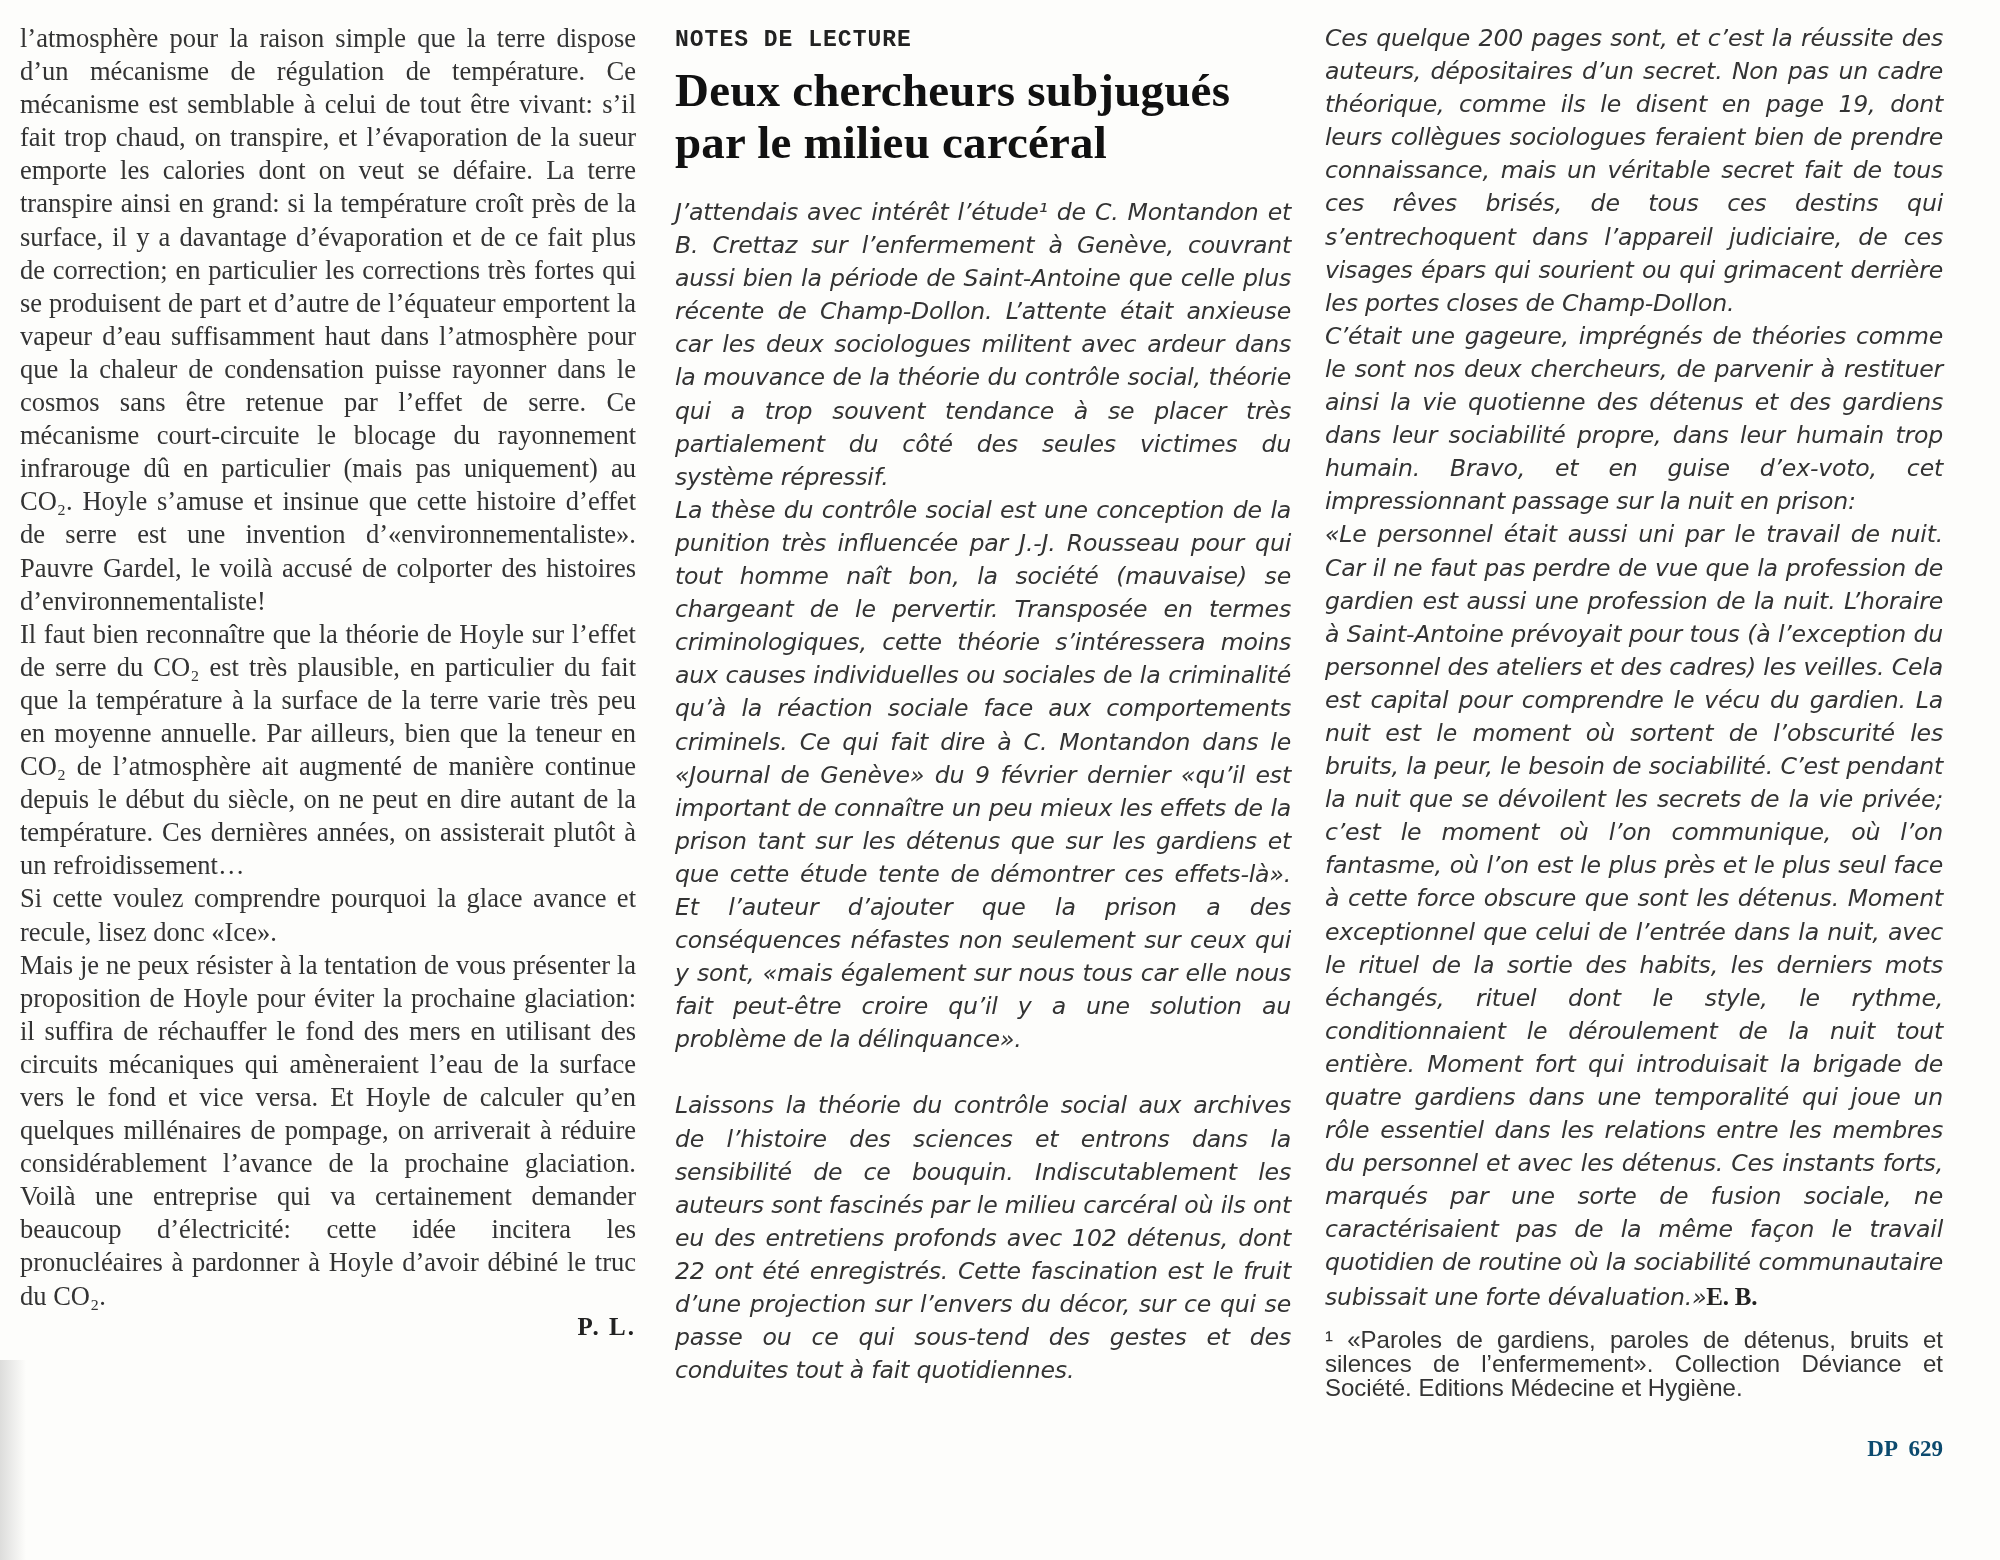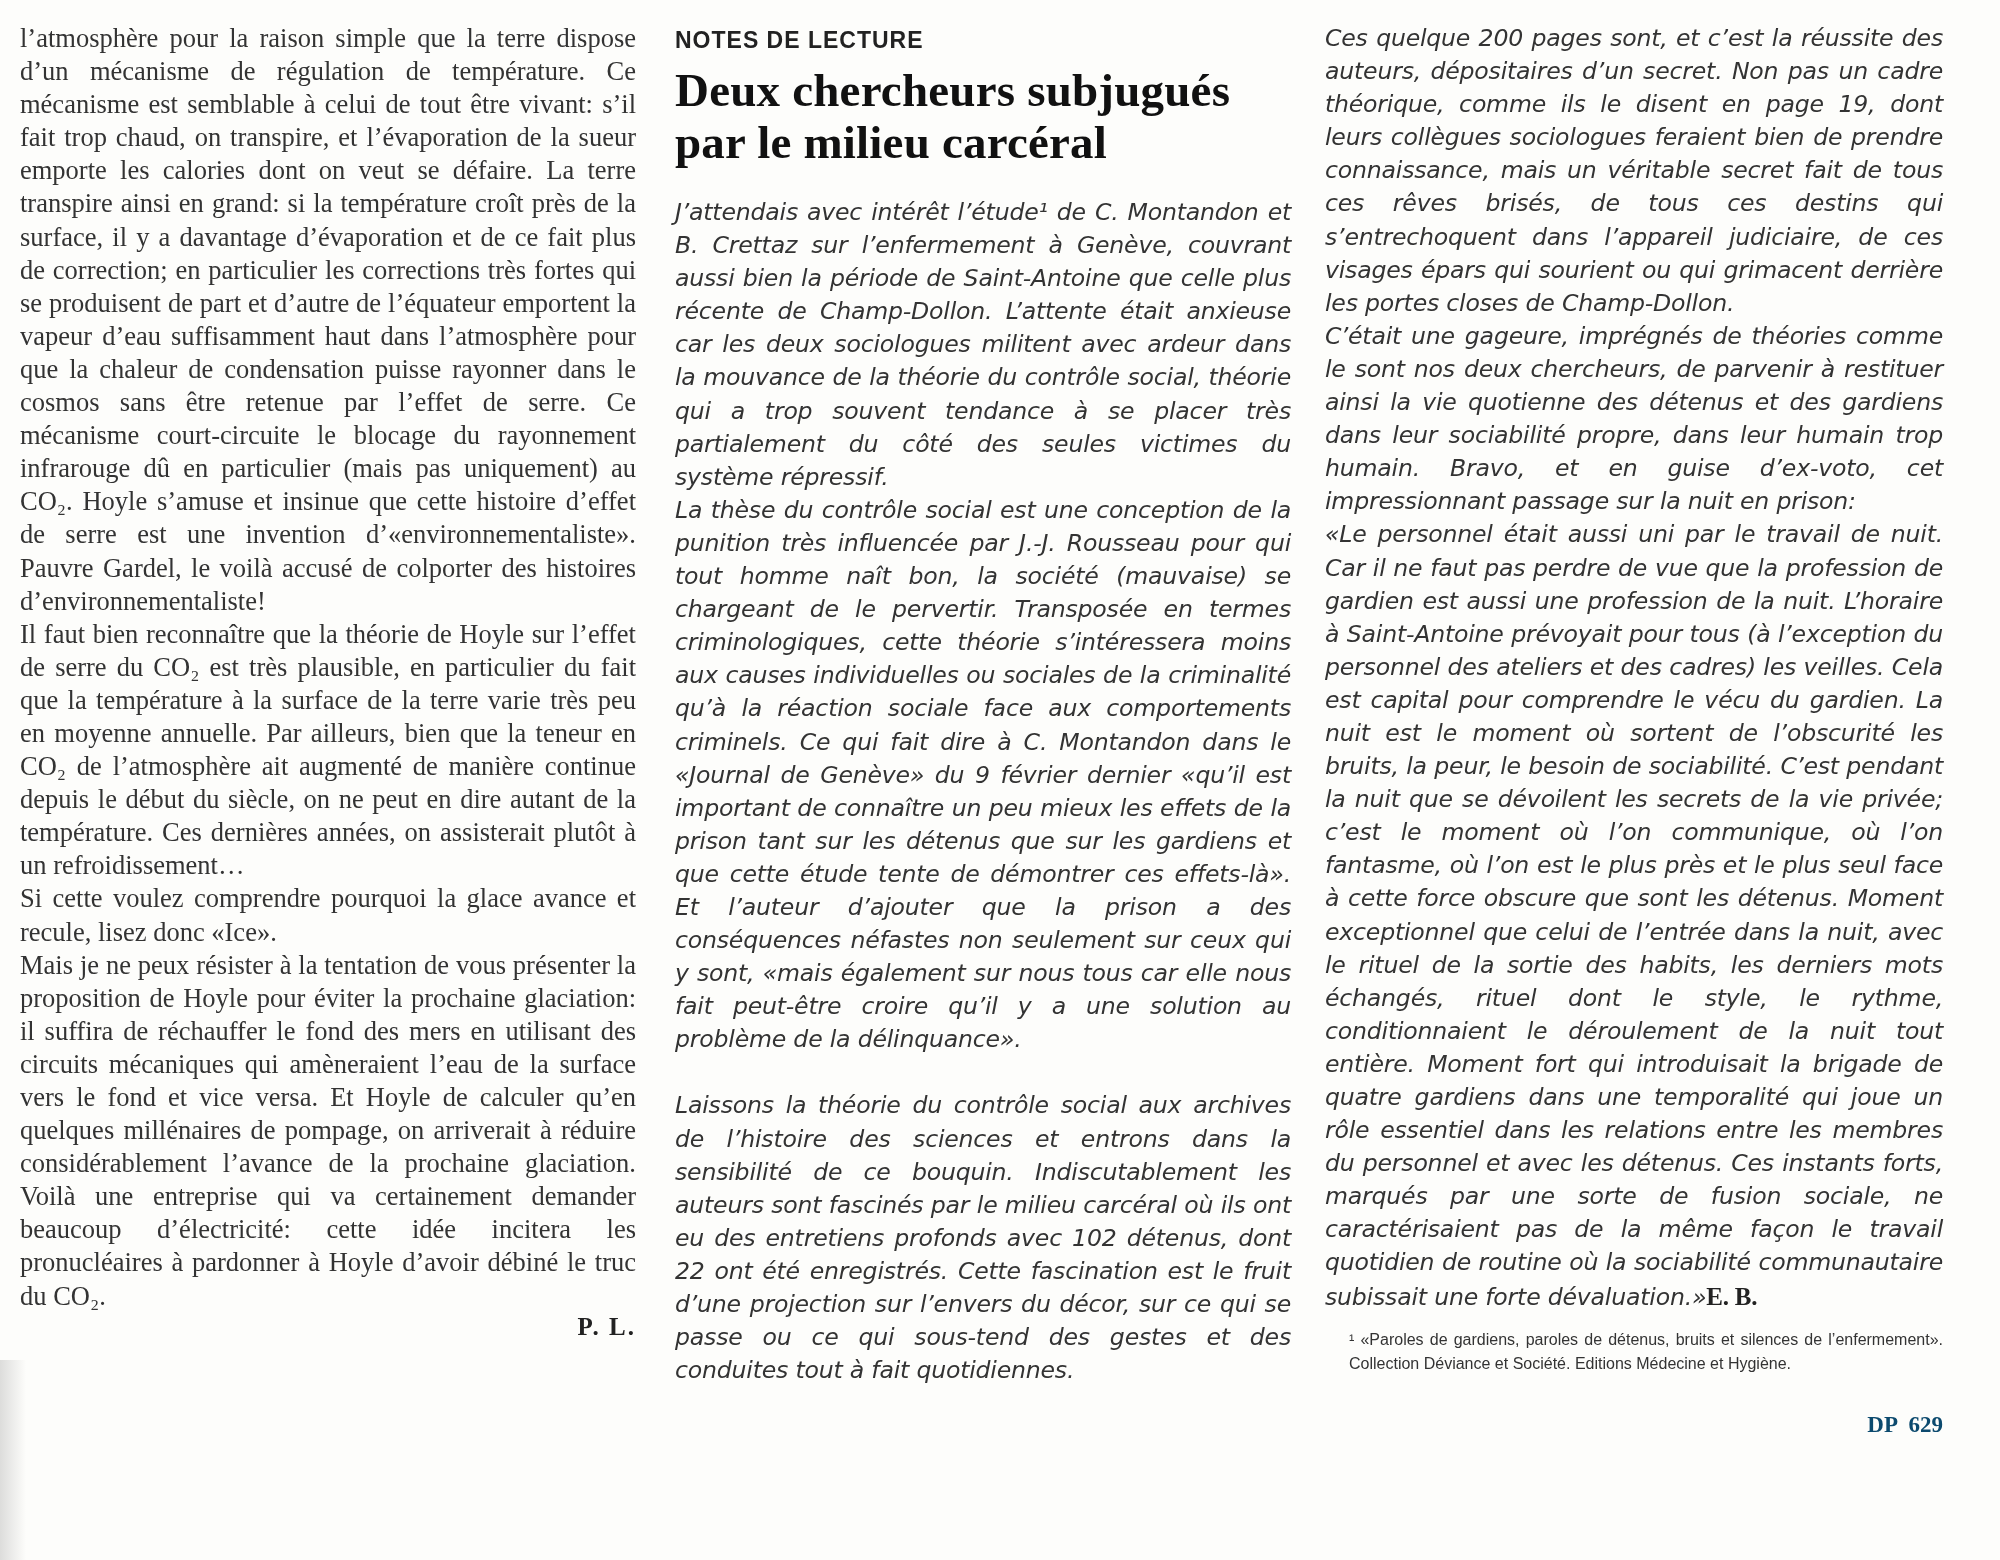--- a/index.html
+++ b/index.html
@@ -18,39 +18,39 @@
   .col-left { left: 20px; width: 616px; }
   .col-mid { left: 675px; width: 616px; }
   .col-right { left: 1325px; width: 618px; }
   p {
     margin: 0; text-align: justify;
     font-size: 26.5px; line-height: 33.1px;
   }
   .roman p { font-family: "Liberation Serif", serif; color: #333; }
   .ital p { font-family: "DejaVu Sans", sans-serif; font-style: italic; font-size: 23.6px; line-height: 33.1px; color: #333; letter-spacing: -0.2px; }
   .kicker {
-    font-family: Liberation Sans, sans-serif; font-weight: bold;
+    font-family: Liberation Mono, monospace; font-weight: bold;
     font-size: 23px; letter-spacing: 1px; color: #222;
     margin-top: 2px; height: 32px; line-height: 32px;
   }
   .headline {
     font-family: "Liberation Serif", serif; font-weight: bold;
     font-size: 47px; line-height: 52px; color: #111;
     margin: 8px 0 28px 0; letter-spacing: 0.2px;
   }
   .gap { height: 33px; }
   .sig {
     font-family: "Liberation Serif", serif; font-weight: bold;
     text-align: right; font-size: 25px; color: #222;
     letter-spacing: 2px;
   }
   .inline-sig { font-family: "Liberation Serif", serif; font-weight: bold; font-style: normal; font-size: 25px; color: #222; }
   .footnote {
-    font-family: "Liberation Sans", sans-serif; font-size: 16px; line-height: 24px;
-    text-align: justify; color: #333; margin-top: 14px; margin-left: 24px;
+    font-family: "Liberation Sans", sans-serif; font-size: 24px; line-height: 24px;
+    text-align: justify; color: #333; margin-top: 14px;
   }
   .page-num {
     font-family: "Liberation Serif", serif; font-weight: bold; font-size: 23px;
     text-align: right; color: #0c4a6e; margin-top: 36px; word-spacing: 6px;
   }
 </style>
 </head>
 <body>
 
 <div class="page">

